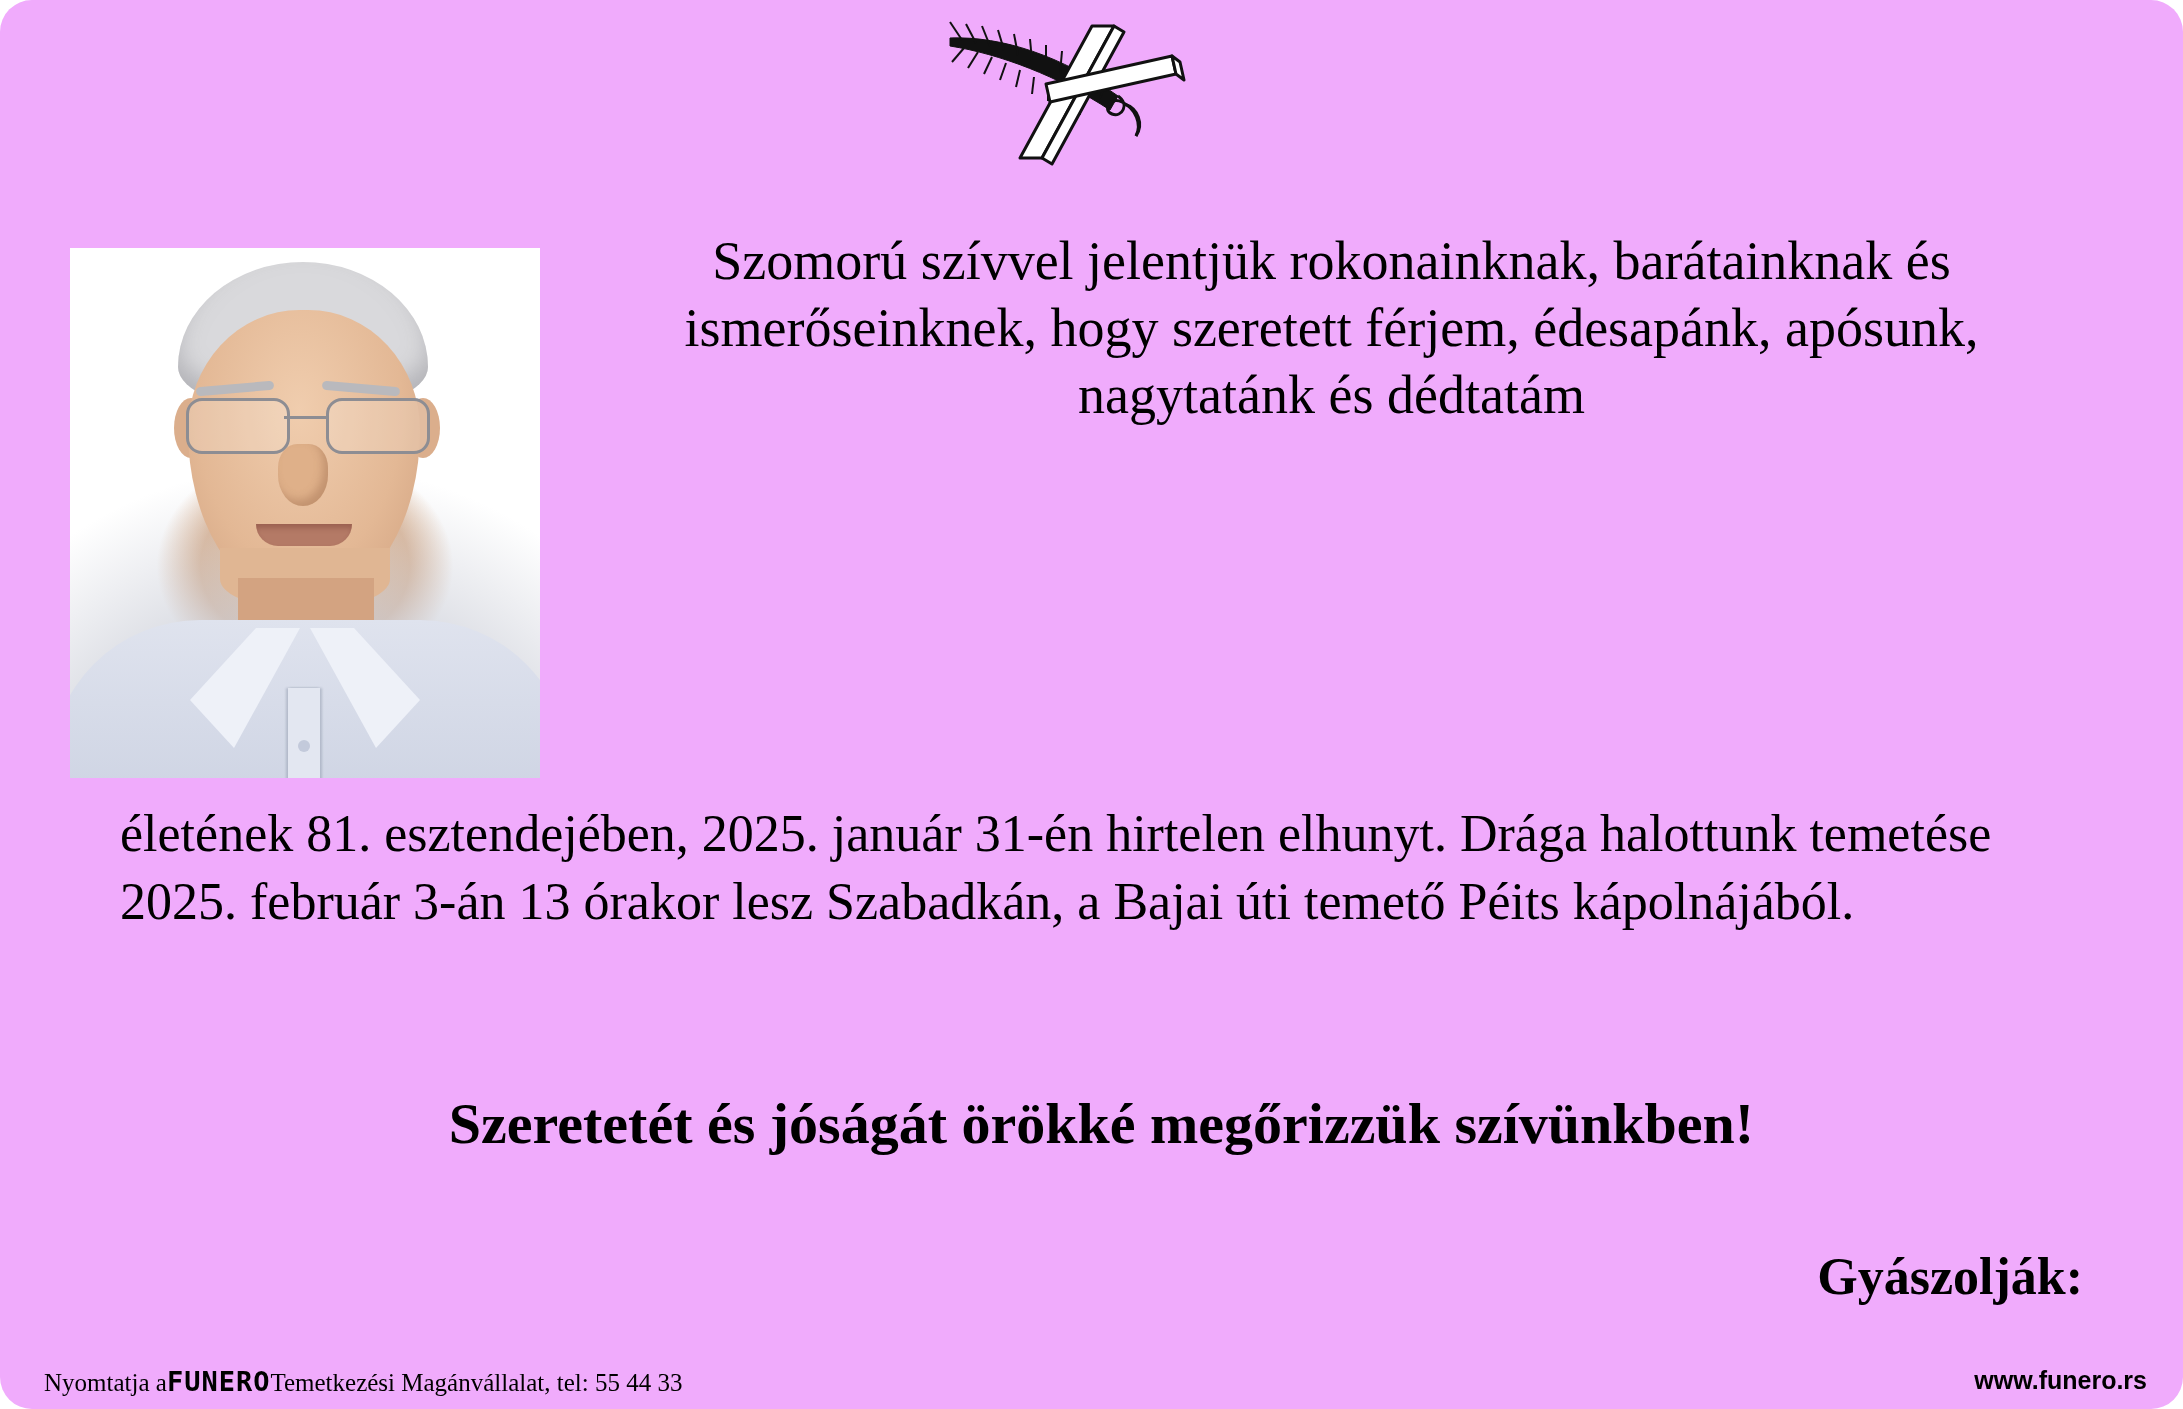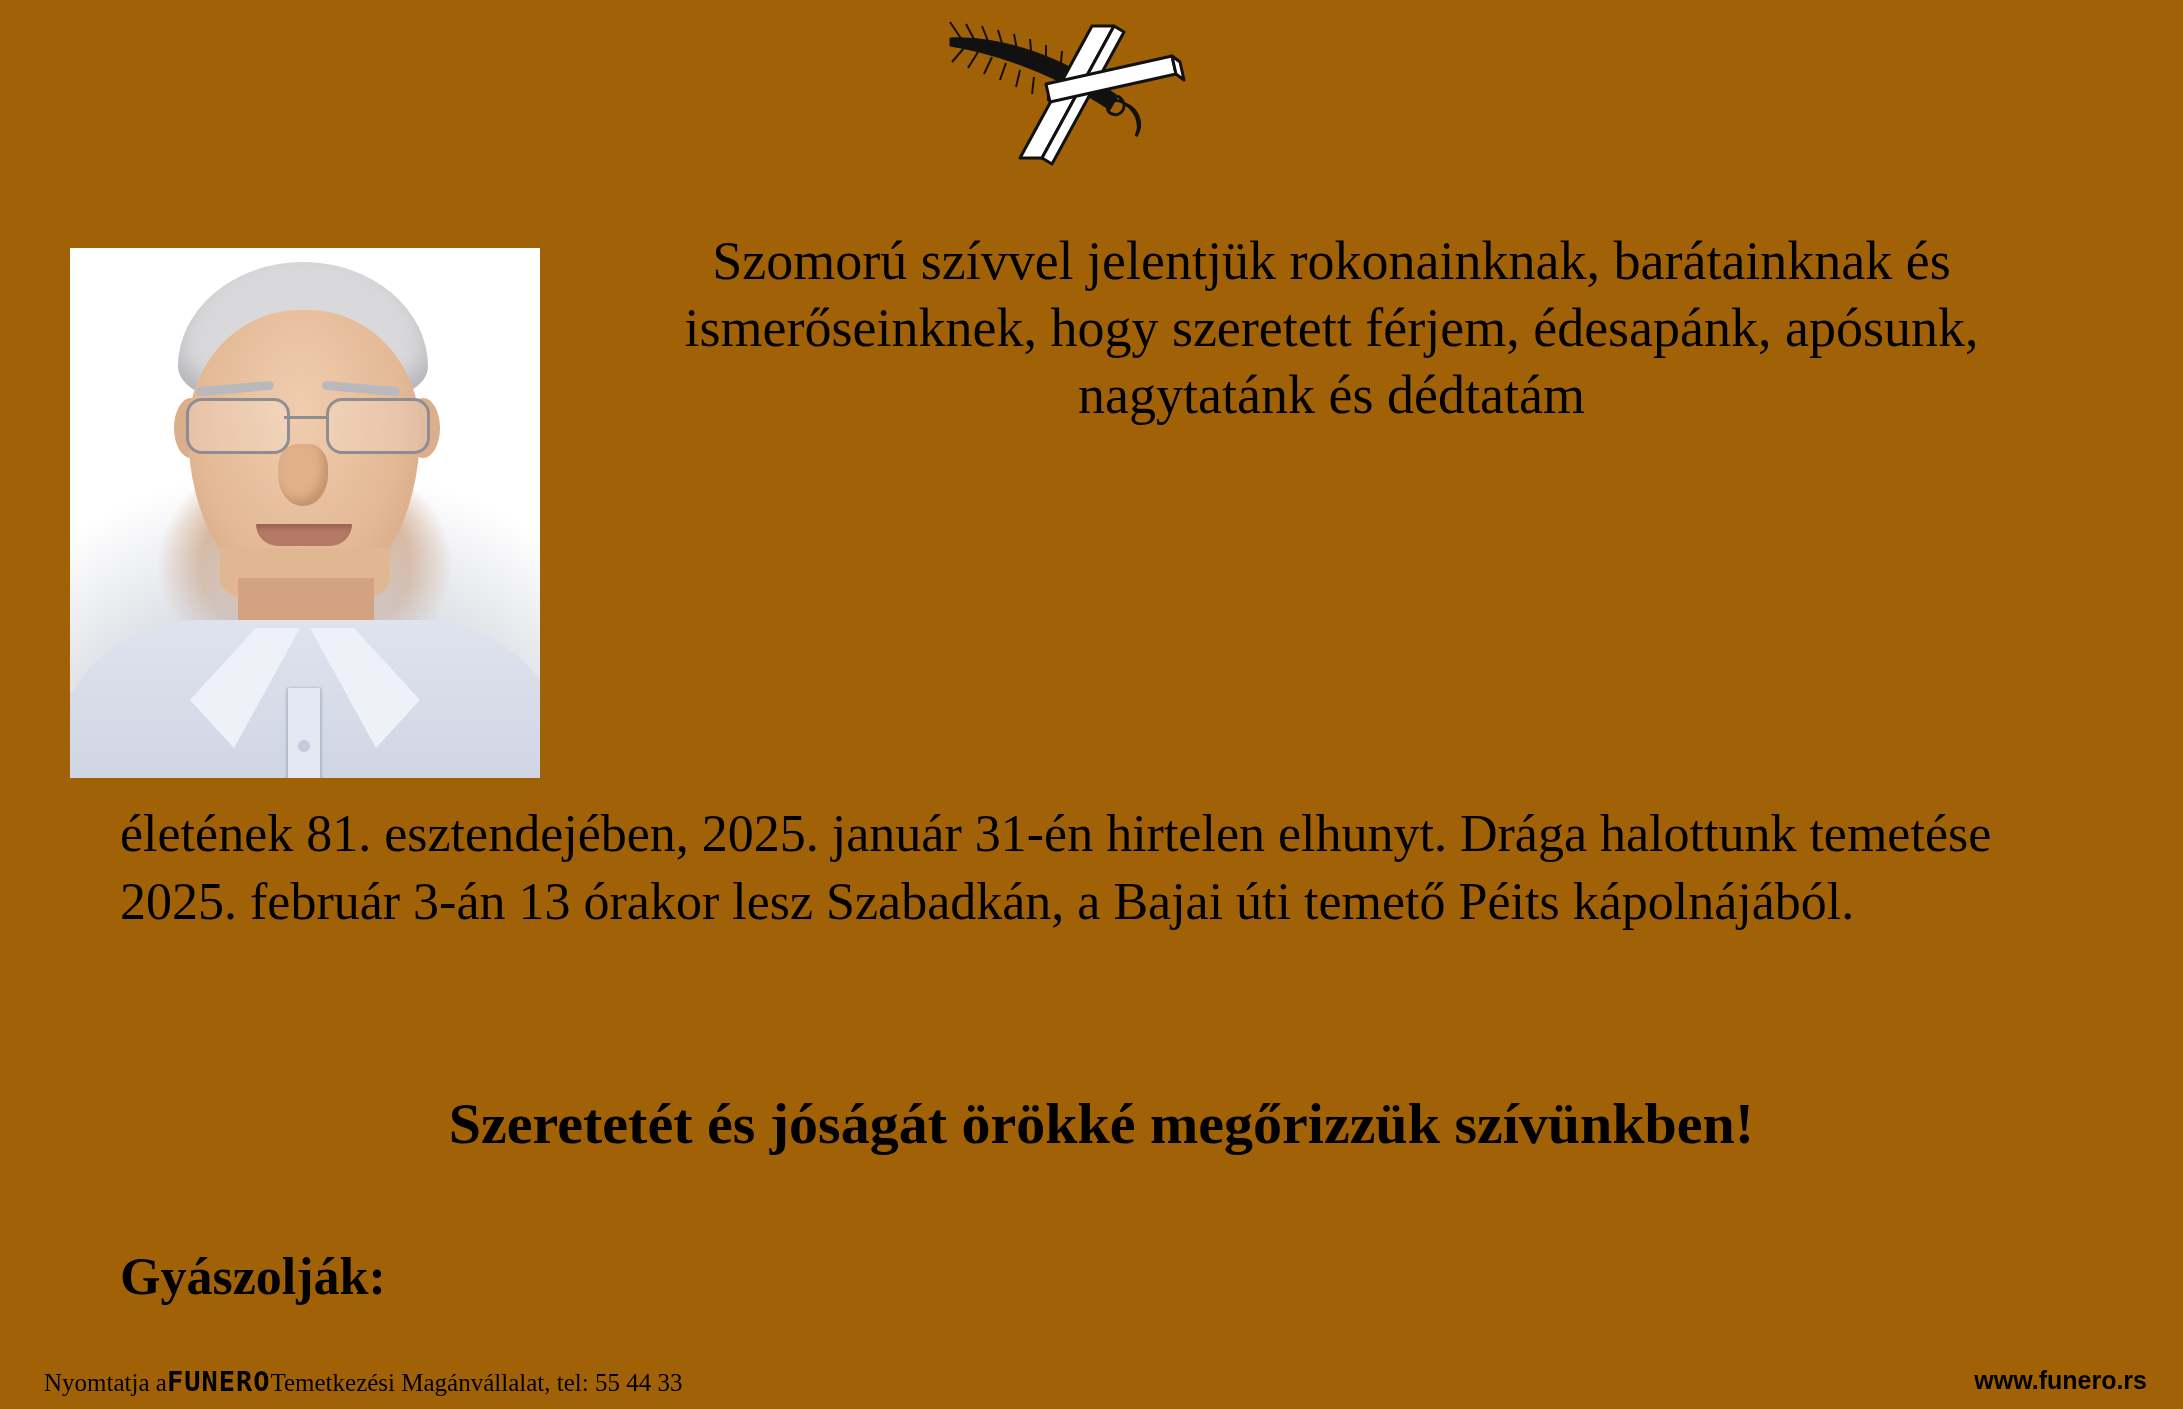--- a/index.html
+++ b/index.html
@@ -12,21 +12,22 @@
     height: 1409px;
     position: relative;
     font-family: "Liberation Serif", "DejaVu Serif", serif;
     color: #000000;
     overflow: hidden;
   }
 
   .notice {
     position: absolute;
     inset: 0;
-    background: #a16207;
+    background: #f0abfc;
+    border-radius: 32px;
   }
 
   
   .cross-wrap {
     position: absolute;
     left: 0;
     right: 0;
     top: 18px;
     display: flex;
     justify-content: center;
@@ -249,21 +250,21 @@
     top: 1090px;
     text-align: center;
     font-size: 58px;
     font-weight: bold;
   }
   .mourners {
     position: absolute;
     left: 120px;
     right: 100px;
     top: 1245px;
-    text-align: left;
+    text-align: right;
     font-size: 52px;
     line-height: 1.22;
   }
   .mourners .lead {
     font-weight: bold;
     display: block;
   }
   .mourners .who {
     display: block;
   }

